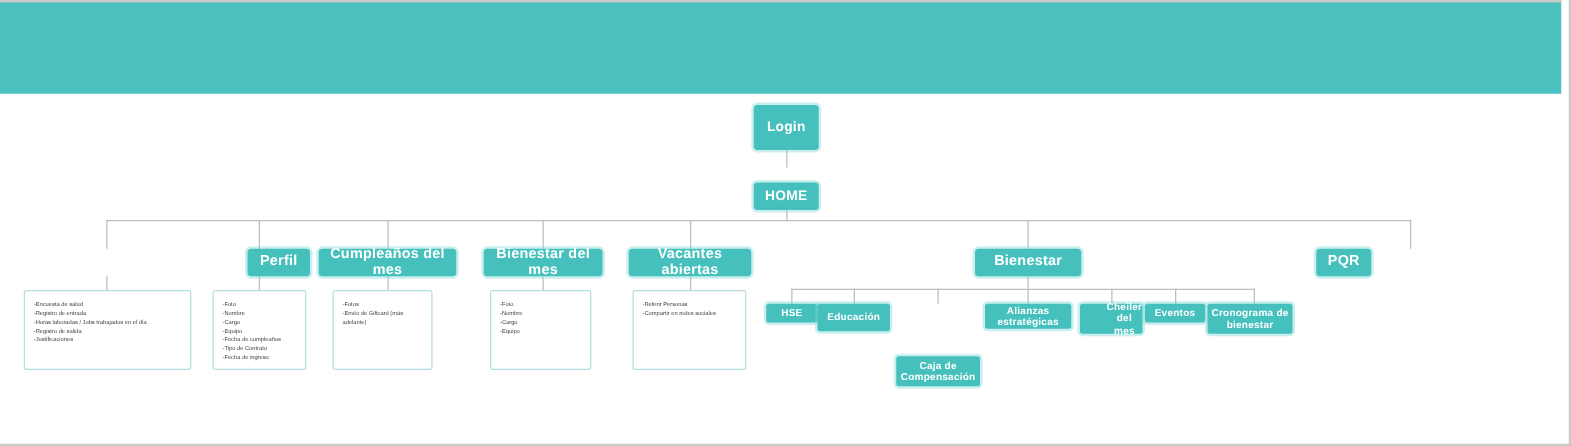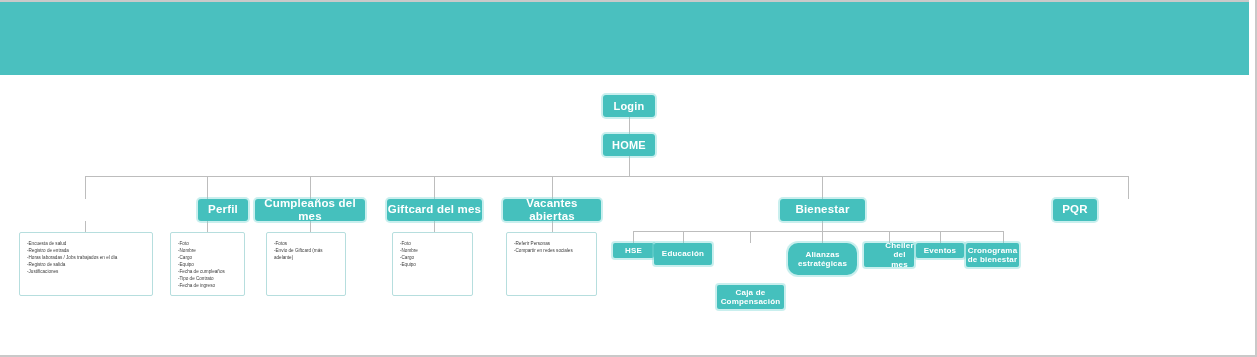--- a/index.html
+++ b/index.html
@@ -126,50 +126,50 @@
   <div class="line-h" style="left:633px; top:231px; width:371px;"></div>
 
   <div class="line-v" style="left:633px; top:231px; height:12px;"></div>
   <div class="line-v" style="left:683px; top:231px; height:12px;"></div>
   <div class="line-v" style="left:750px; top:231px; height:12px;"></div>
   <div class="line-v" style="left:822px; top:231px; height:12px;"></div>
   <div class="line-v" style="left:889px; top:231px; height:12px;"></div>
   <div class="line-v" style="left:940px; top:231px; height:12px;"></div>
   <div class="line-v" style="left:1003px; top:231px; height:12px;"></div>
 
-  <div class="node root" style="left:603px; top:95px; width:52px; height:22px;">Login</div>
-
-  <div class="node root" style="left:603px; top:134px; width:52px; height:22px;">HOME</div>
+  <div class="node root" style="left:603px; top:84px; width:52px; height:36px;">Login</div>
+
+  <div class="node root" style="left:603px; top:146px; width:52px; height:22px;">HOME</div>
 
 
   <div class="node primary" style="left:198px; top:199px; width:50px; height:22px;">Perfil</div>
 
   <div class="node primary" style="left:255px; top:199px; width:110px; height:22px;">Cumpleaños del mes</div>
 
-  <div class="node primary" style="left:387px; top:199px; width:95px; height:22px;">Giftcard del mes</div>
+  <div class="node primary" style="left:387px; top:199px; width:95px; height:22px;">Bienestar del mes</div>
 
   <div class="node primary" style="left:780px; top:199px; width:85px; height:22px;">Bienestar</div>
 
   <div class="node primary" style="left:503px; top:199px; width:98px; height:22px;">Vacantes abiertas</div>
 
   <div class="node primary" style="left:1053px; top:199px; width:44px; height:22px;">PQR</div>
 
   <div class="node sub" style="left:613px; top:243px; width:41px; height:15px;">HSE</div>
 
   <div class="node sub" style="left:654px; top:243px; width:58px; height:22px;">Educación</div>
 
   <div class="node sub" style="left:717px; top:243px; width:67px; height:24px;margin-top:42px;">Caja de Compensación</div>
 
-  <div class="node sub" style="left:788px; top:243px; width:69px; height:32px;border-radius:10px;">Alianzas estratégicas</div>
+  <div class="node sub" style="left:788px; top:243px; width:69px; height:20px;">Alianzas estratégicas</div>
 
   <div class="node sub" style="left:864px; top:243px; width:50px; height:24px;padding-left:24px;">Cheiler del mes</div>
 
   <div class="node sub" style="left:916px; top:243px; width:48px; height:15px;">Eventos</div>
 
-  <div class="node sub" style="left:966px; top:243px; width:53px; height:24px;">Cronograma de bienestar</div>
+  <div class="node sub" style="left:966px; top:243px; width:68px; height:24px;">Cronograma de bienestar</div>
 
   <div class="detail" style="left:19px; top:232px; width:134px; height:64px;">
     <ul>
       <li>-Encuesta de salud</li>
       <li>-Registro de entrada</li>
       <li>-Horas laboradas / Jobs trabajados en el día</li>
       <li>-Registro de salida</li>
       <li>-Justificaciones</li>
     </ul>
   </div>

